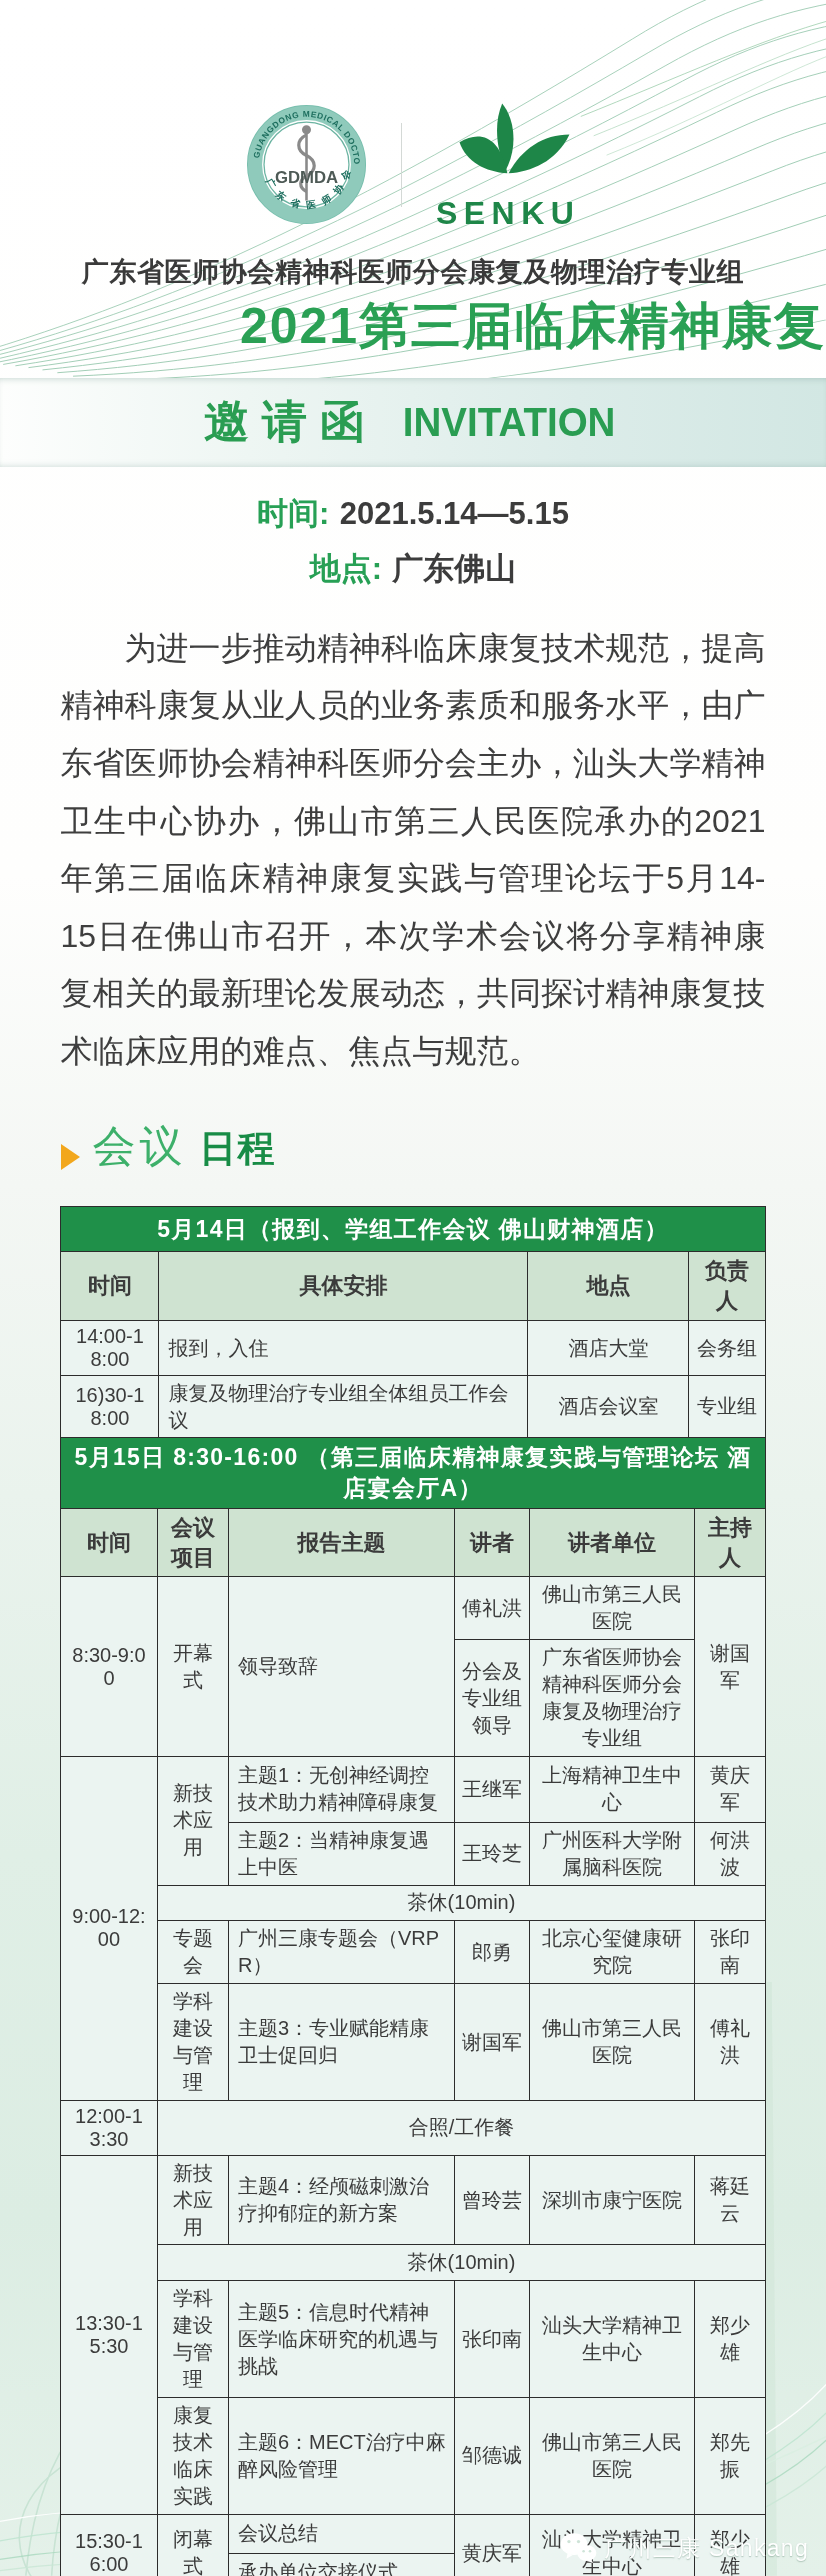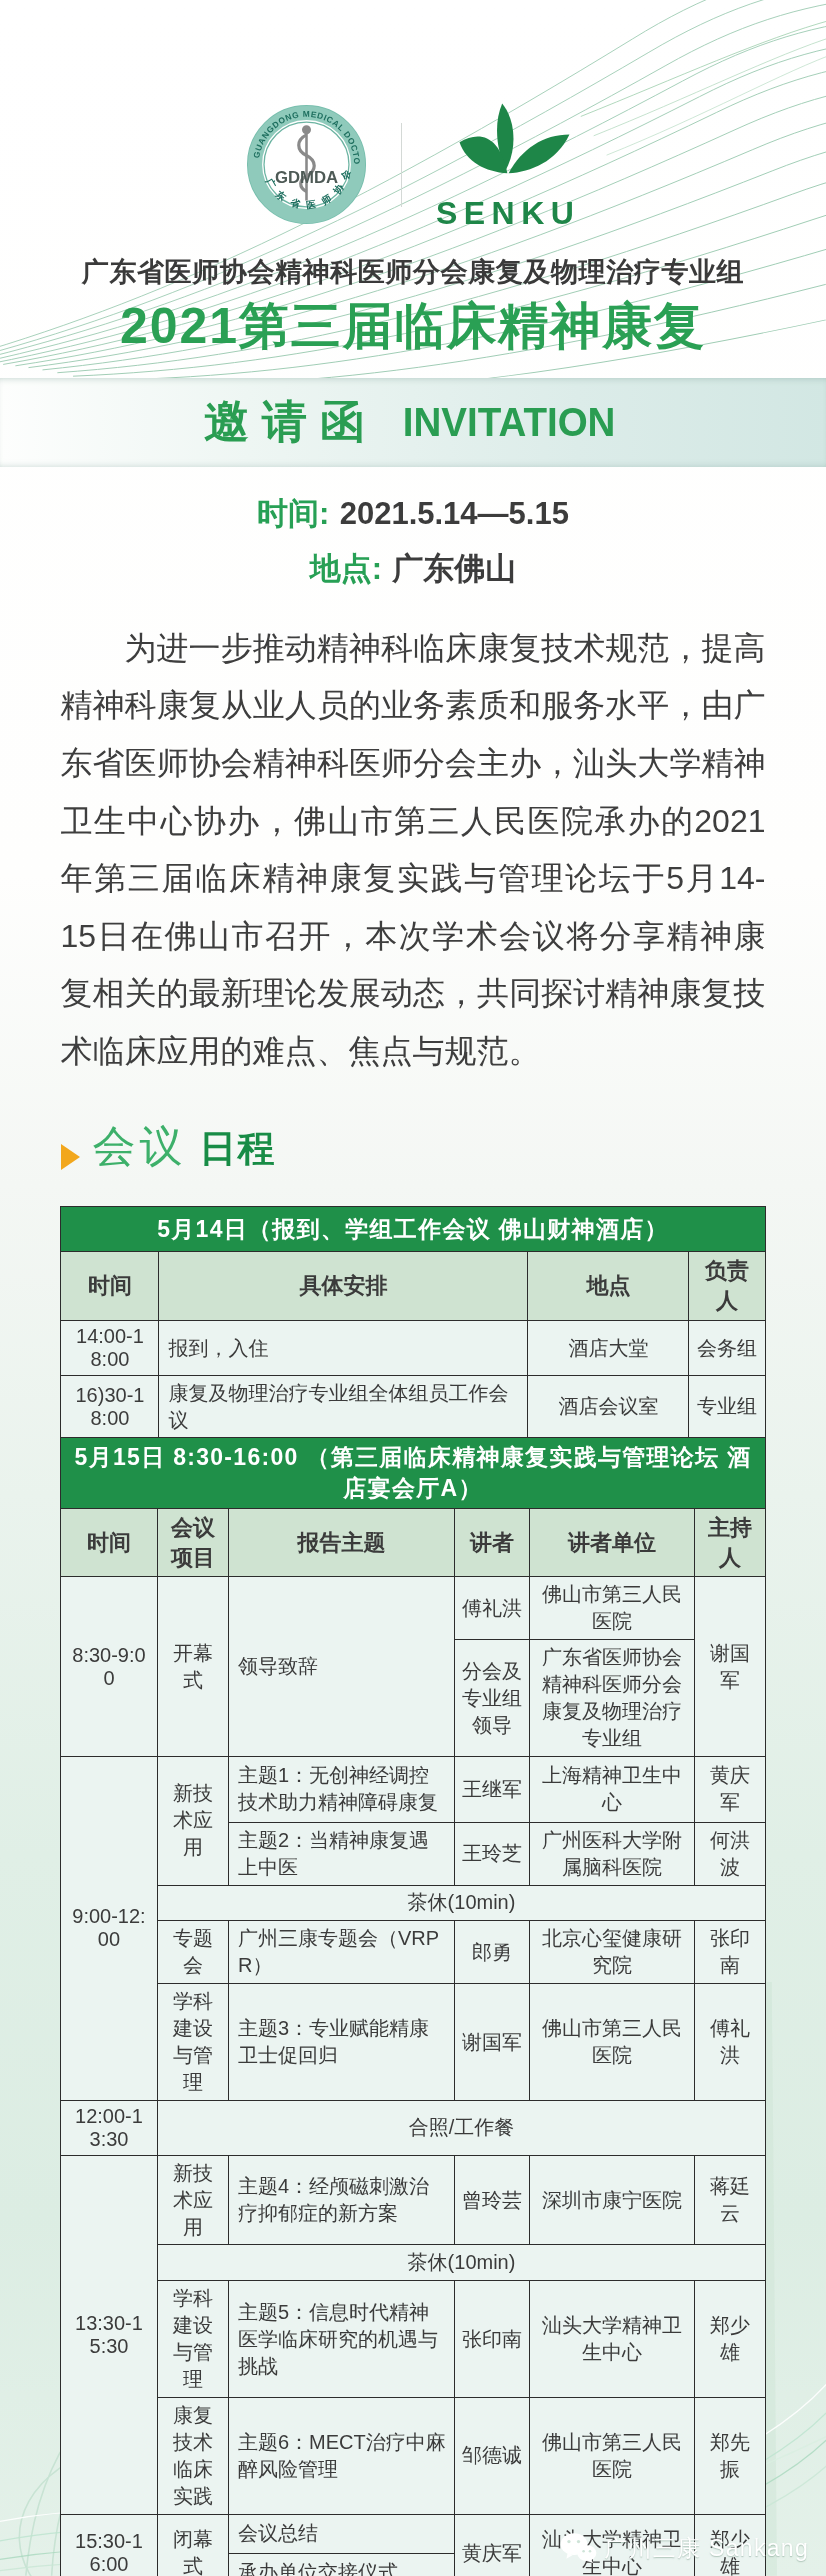--- a/index.html
+++ b/index.html
@@ -12,21 +12,21 @@
   .content{position:relative;z-index:2;}
 
   
   .logo-row{display:flex;justify-content:center;align-items:center;gap:34px;padding-top:97px;}
   .logo-divider{width:1.3px;height:84px;background:#d4d9d6;}
   .senku-wrap{display:flex;flex-direction:column;align-items:center;}
   .senku-word{font-size:32px;font-weight:800;color:#1e8648;letter-spacing:6.5px;margin-top:1.3px;}
 
   
   .org-line{margin-top:22px;text-align:center;font-size:27px;font-weight:700;color:#3a3a3a;letter-spacing:0.6px;}
-  .main-title{margin-top:5.2px;text-align:center;font-size:50px;line-height:1.26;font-weight:800;color:#2aa054;letter-spacing:1.9px;}
+  .main-title{margin-top:5.2px;text-align:right;font-size:50px;line-height:1.26;font-weight:800;color:#2aa054;letter-spacing:1.9px;}
 
   
   .banner{margin-top:19.4px;height:89px;display:flex;align-items:center;justify-content:center;gap:18px;
     background:linear-gradient(90deg,#fdfefd 0%,#eef6f3 30%,#dcece9 70%,#d2e7e3 100%);
     box-shadow:inset 0 5.2px 7.7px -5.2px rgba(110,150,140,.45), inset 0 -5.2px 7.7px -5.2px rgba(110,150,140,.35);}
   .banner-cn{color:#2a9d52;font-size:45px;font-weight:700;letter-spacing:13px;}
   .banner-en{color:#2a9d52;font-size:41px;font-weight:700;letter-spacing:0px;transform:scaleX(.94);}
 
   
   .meta{margin-top:26px;text-align:center;}

